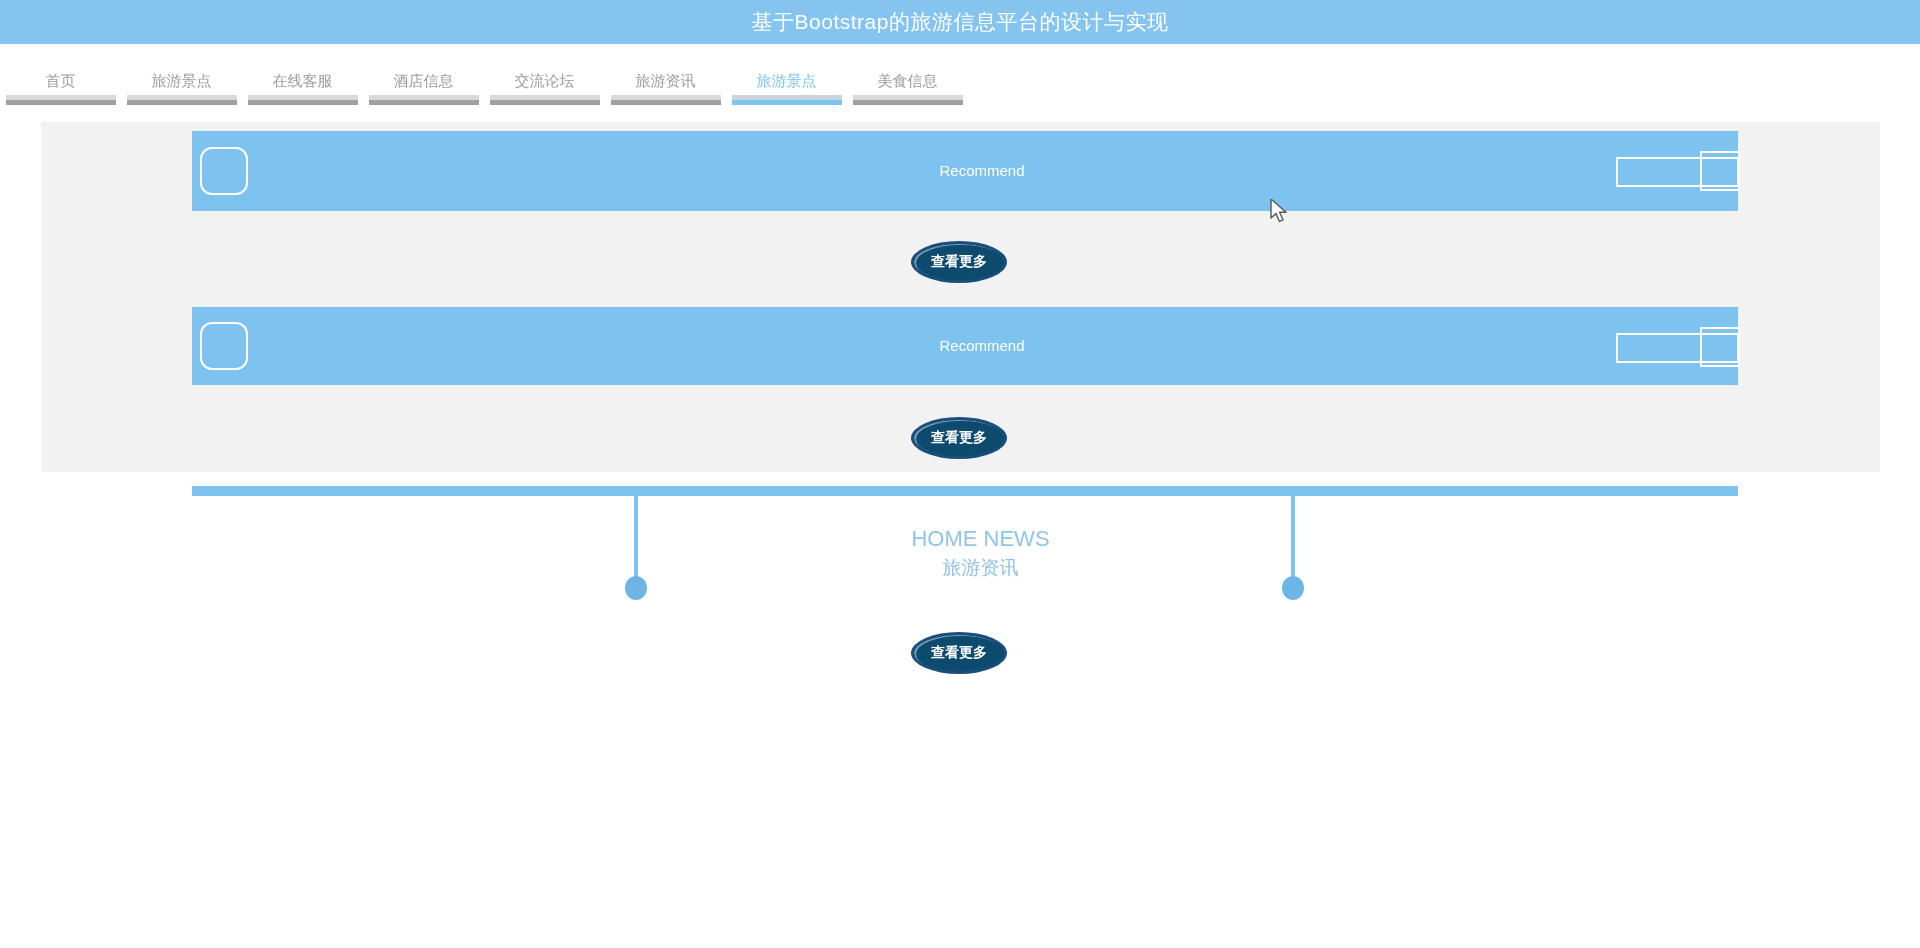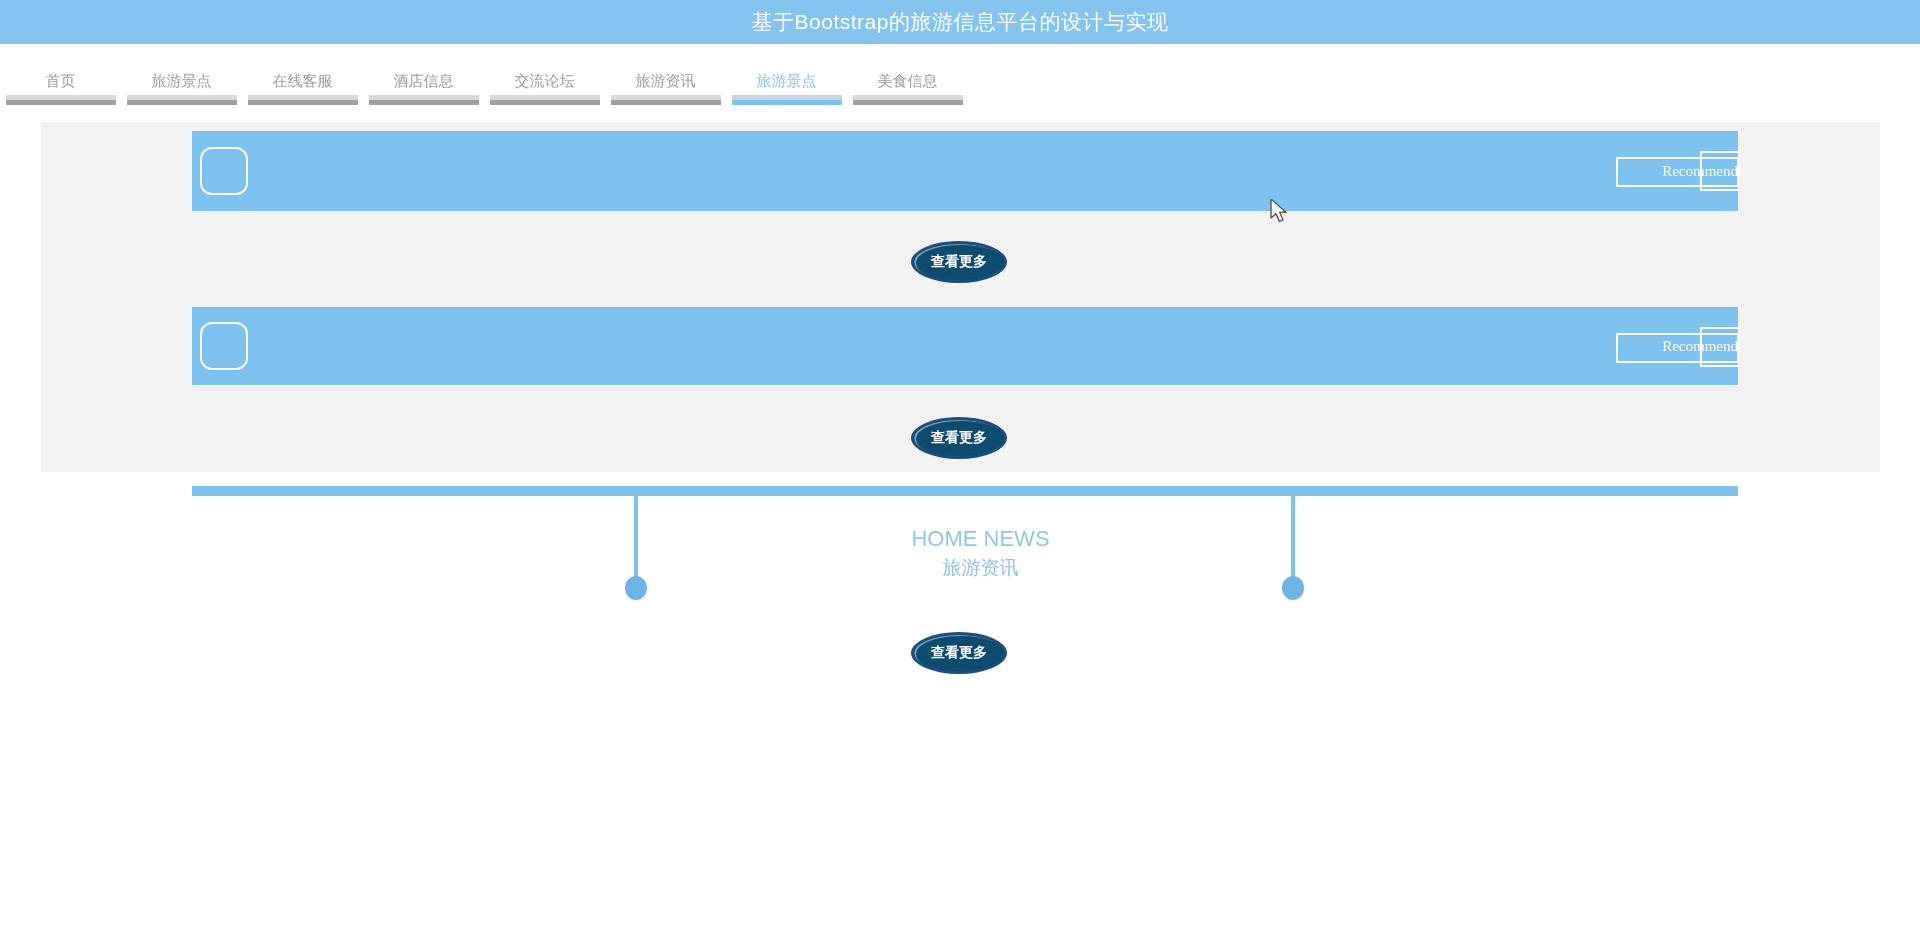--- a/index.html
+++ b/index.html
@@ -29,22 +29,22 @@
   
   .main { position: absolute; left: 41px; top: 122px; width: 1839px; height: 350px;
     background: #F2F2F3; }
 
   
   .banner { position: absolute; left: 151px; width: 1546px; background: #7EC2EF; }
   .banner.first { top: 9px; height: 80px; }
   .banner.second { top: 185px; height: 78px; }
   .thumb { position: absolute; left: 8px; top: 50%; transform: translateY(-50%);
     width: 48px; height: 48px; border: 2px solid #ffffff; border-radius: 12px; }
-  .banner-titles { position: absolute; left: 0; top: 50%; transform: translateY(-50%);
-    width: 100%; text-align: right; color: #ffffff; font-family: Liberation Serif, serif; }
+  .banner-titles { position: absolute; left: 17px; top: 50%; transform: translateY(-50%);
+    width: 100%; text-align: center; color: #ffffff; }
   .banner-titles .en { font-size: 15px; line-height: 18px; }
   .banner-titles .zh { font-size: 15px; font-weight: bold; line-height: 18px; margin-top: 2px; }
   .rect-wide { position: absolute; left: 1424px; top: 26px; width: 123px; height: 30px;
     border: 2px solid #ffffff; }
   .rect-tall { position: absolute; left: 1508px; top: 20px; width: 40px; height: 40px;
     border: 2px solid #ffffff; }
 
   
   .view-more { position: absolute; left: 911px; width: 96px; height: 42px;
     border-radius: 50%; background: #0c4a6e; border: 3px solid #1A4E7E;

